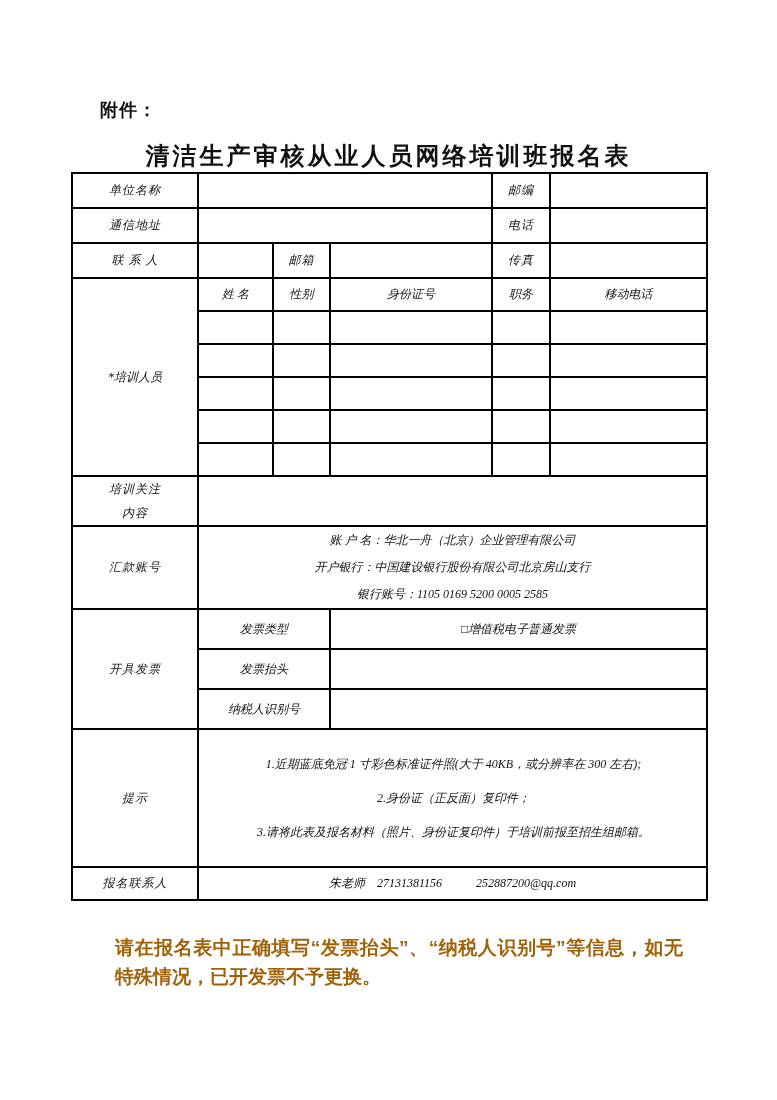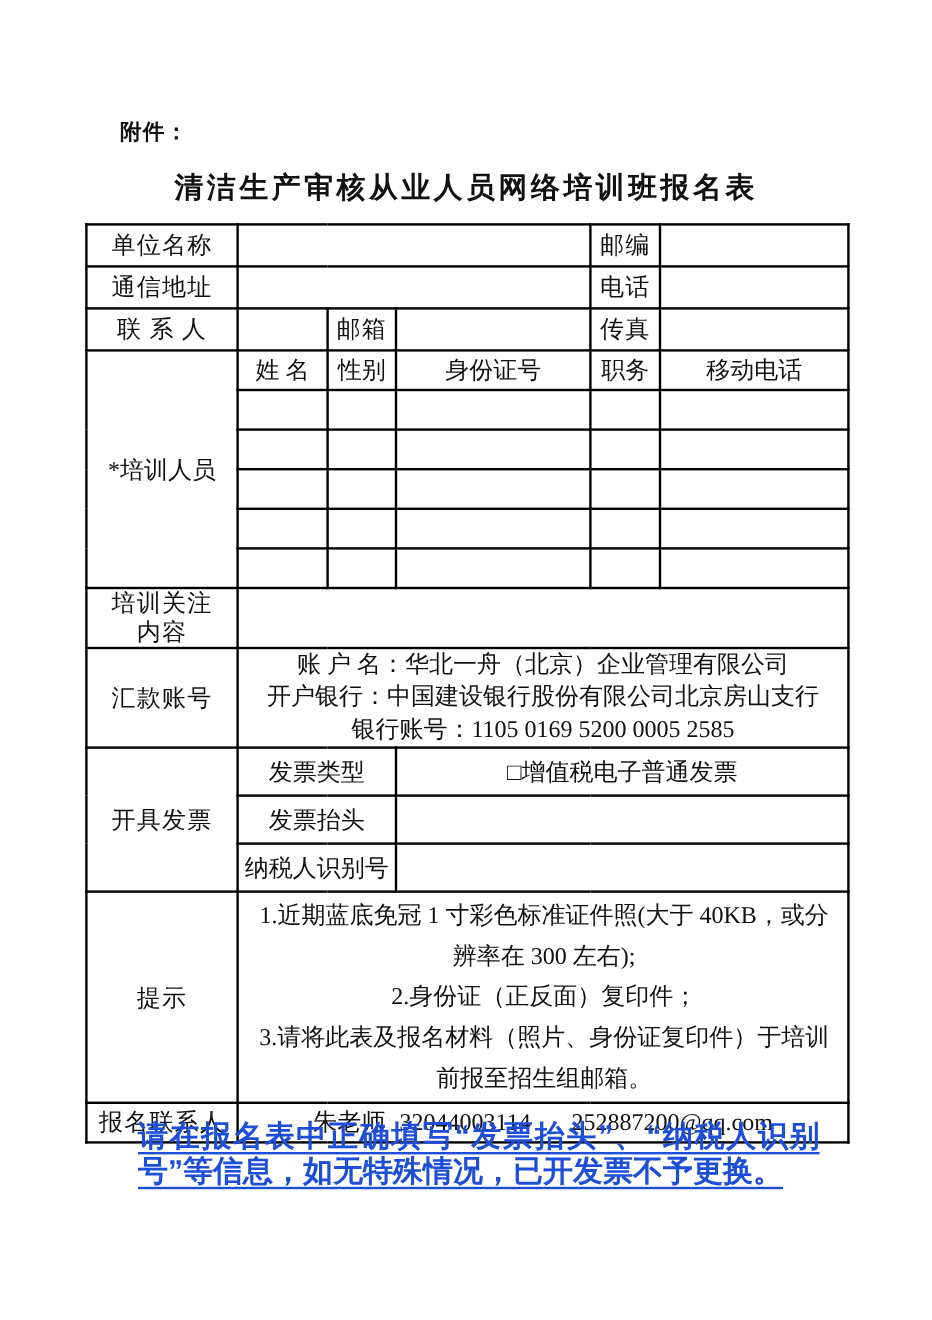--- a/index.html
+++ b/index.html
@@ -32,25 +32,26 @@
     top: 140px;
     width: 777px;
     text-align: center;
     font-size: 24px;
     font-weight: bold;
     letter-spacing: 3px;
   }
   table.form {
     position: absolute;
     left: 71px;
-    top: 186px;
+    top: 172px;
     width: 635px;
     border-collapse: collapse;
     table-layout: fixed;
-    font-size: 20px;
+    font-size: 12px;
+    font-style: italic;
   }
   table.form td {
     border: 2px solid #000000;
     padding: 0 4px;
     text-align: center;
     vertical-align: middle;
     overflow: hidden;
   }
   tr.r-top    { height: 35px; }
   tr.r-head   { height: 33px; }
@@ -67,24 +68,23 @@
   .two-line { line-height: 24px; }
   .contact-name  { margin-right: 12px; }
   .contact-phone { margin-right: 34px; }
   .footer-note {
     position: absolute;
     left: 115px;
     top: 933px;
     width: 568px;
     font-family: "Liberation Sans", "DejaVu Sans", sans-serif;
     font-weight: bold;
-    font-size: 25px;
+    font-size: 19px;
     line-height: 29px;
-    color: #1d4ed8;
-    text-decoration: underline;
+    color: #a16207;
     text-underline-offset: 5px;
     text-align: justify;
   }
 </style>
 </head>
 <body>
 
 <div class="page">
 
   <div class="attachment">附件：</div>
@@ -199,21 +199,21 @@
           <div class="notes-block">
             <div>1.近期蓝底免冠 1 寸彩色标准证件照(大于 40KB，或分辨率在 300 左右);</div>
             <div>2.身份证（正反面）复印件；</div>
             <div>3.请将此表及报名材料（照片、身份证复印件）于培训前报至招生组邮箱。</div>
           </div>
         </td>
       </tr>
       <tr class="r-cont">
         <td class="label-cell">报名联系人</td>
         <td colspan="5" class="left-pad">
-          <span class="contact-name">朱老师</span><span class="contact-phone">32044003114</span><span>252887200@qq.com</span>
+          <span class="contact-name">朱老师</span><span class="contact-phone">27131381156</span><span>252887200@qq.com</span>
         </td>
       </tr>
     </tbody>
   </table>
 
   <div class="footer-note">请在报名表中正确填写“发票抬头”、“纳税人识别号”等信息，如无特殊情况，已开发票不予更换。</div>
 
 </div>
 
 </body></html>

